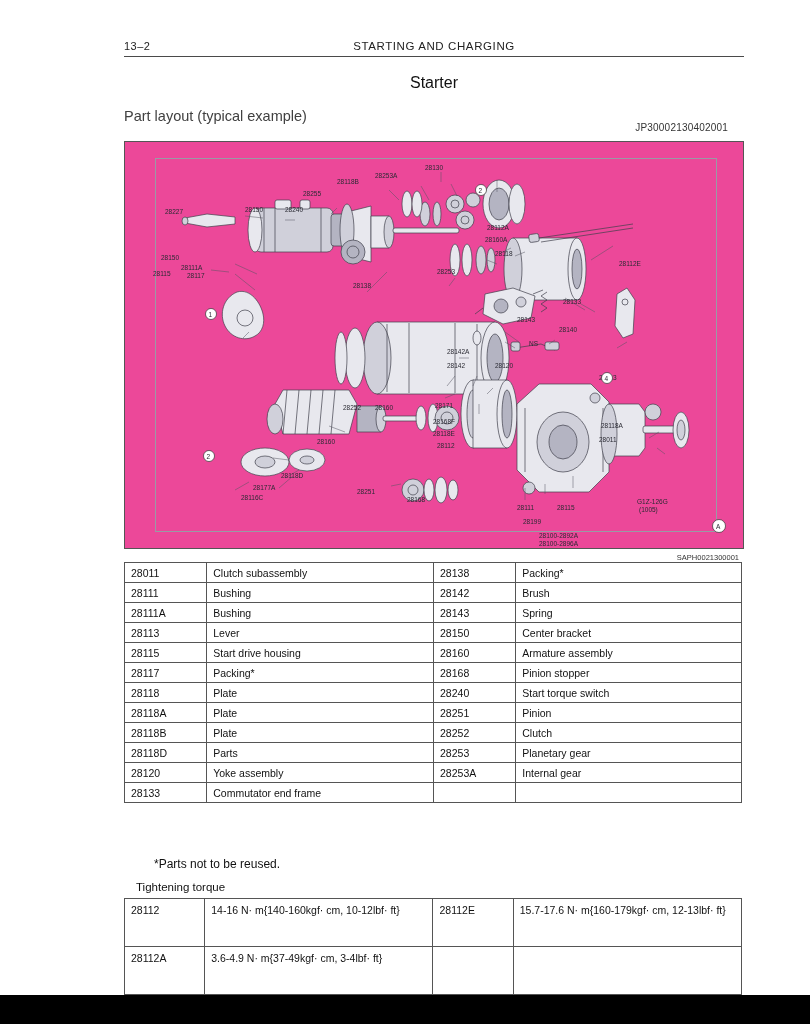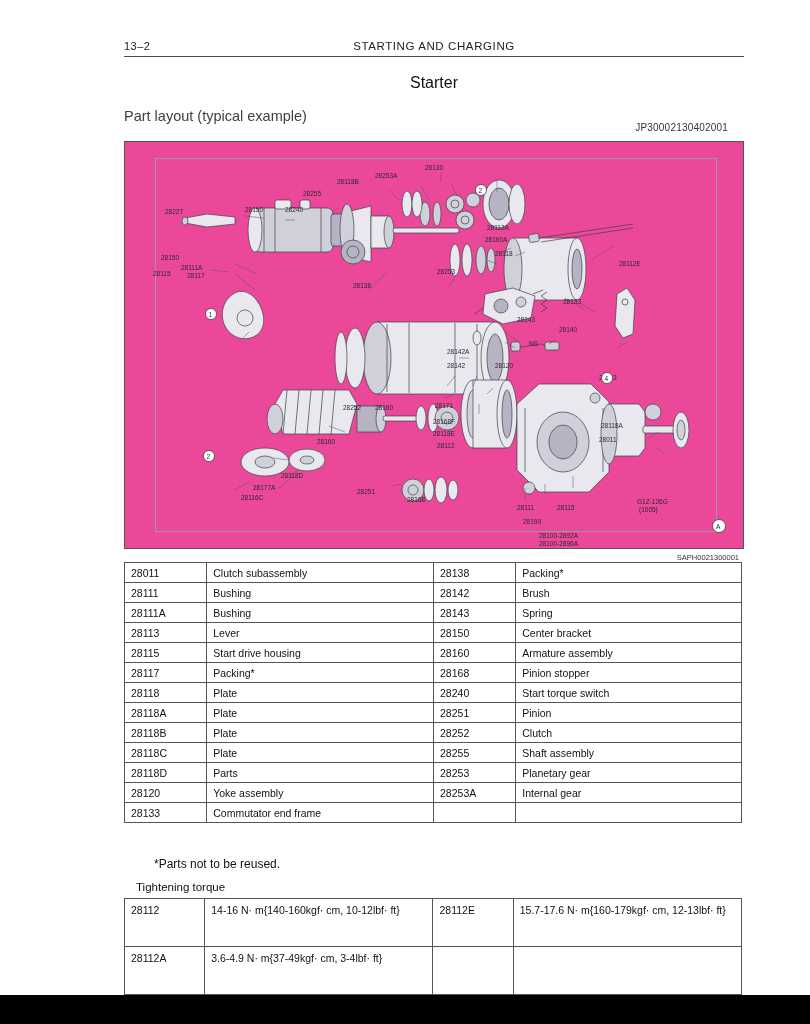--- a/index.html
+++ b/index.html
@@ -515,26 +515,20 @@
           <td class="num">28251</td>
           <td class="name">Pinion</td>
         </tr>
         <tr>
           <td class="num">28118B</td>
           <td class="name">Plate</td>
           <td class="num">28252</td>
           <td class="name">Clutch</td>
         </tr>
         <tr>
-          <td class="num">28118C</td>
-          <td class="name">Plate</td>
-          <td class="num">28255</td>
-          <td class="name">Shaft assembly</td>
-        </tr>
-        <tr>
           <td class="num">28118D</td>
           <td class="name">Parts</td>
           <td class="num">28253</td>
           <td class="name">Planetary gear</td>
         </tr>
         <tr>
           <td class="num">28120</td>
           <td class="name">Yoke assembly</td>
           <td class="num">28253A</td>
           <td class="name">Internal gear</td>

